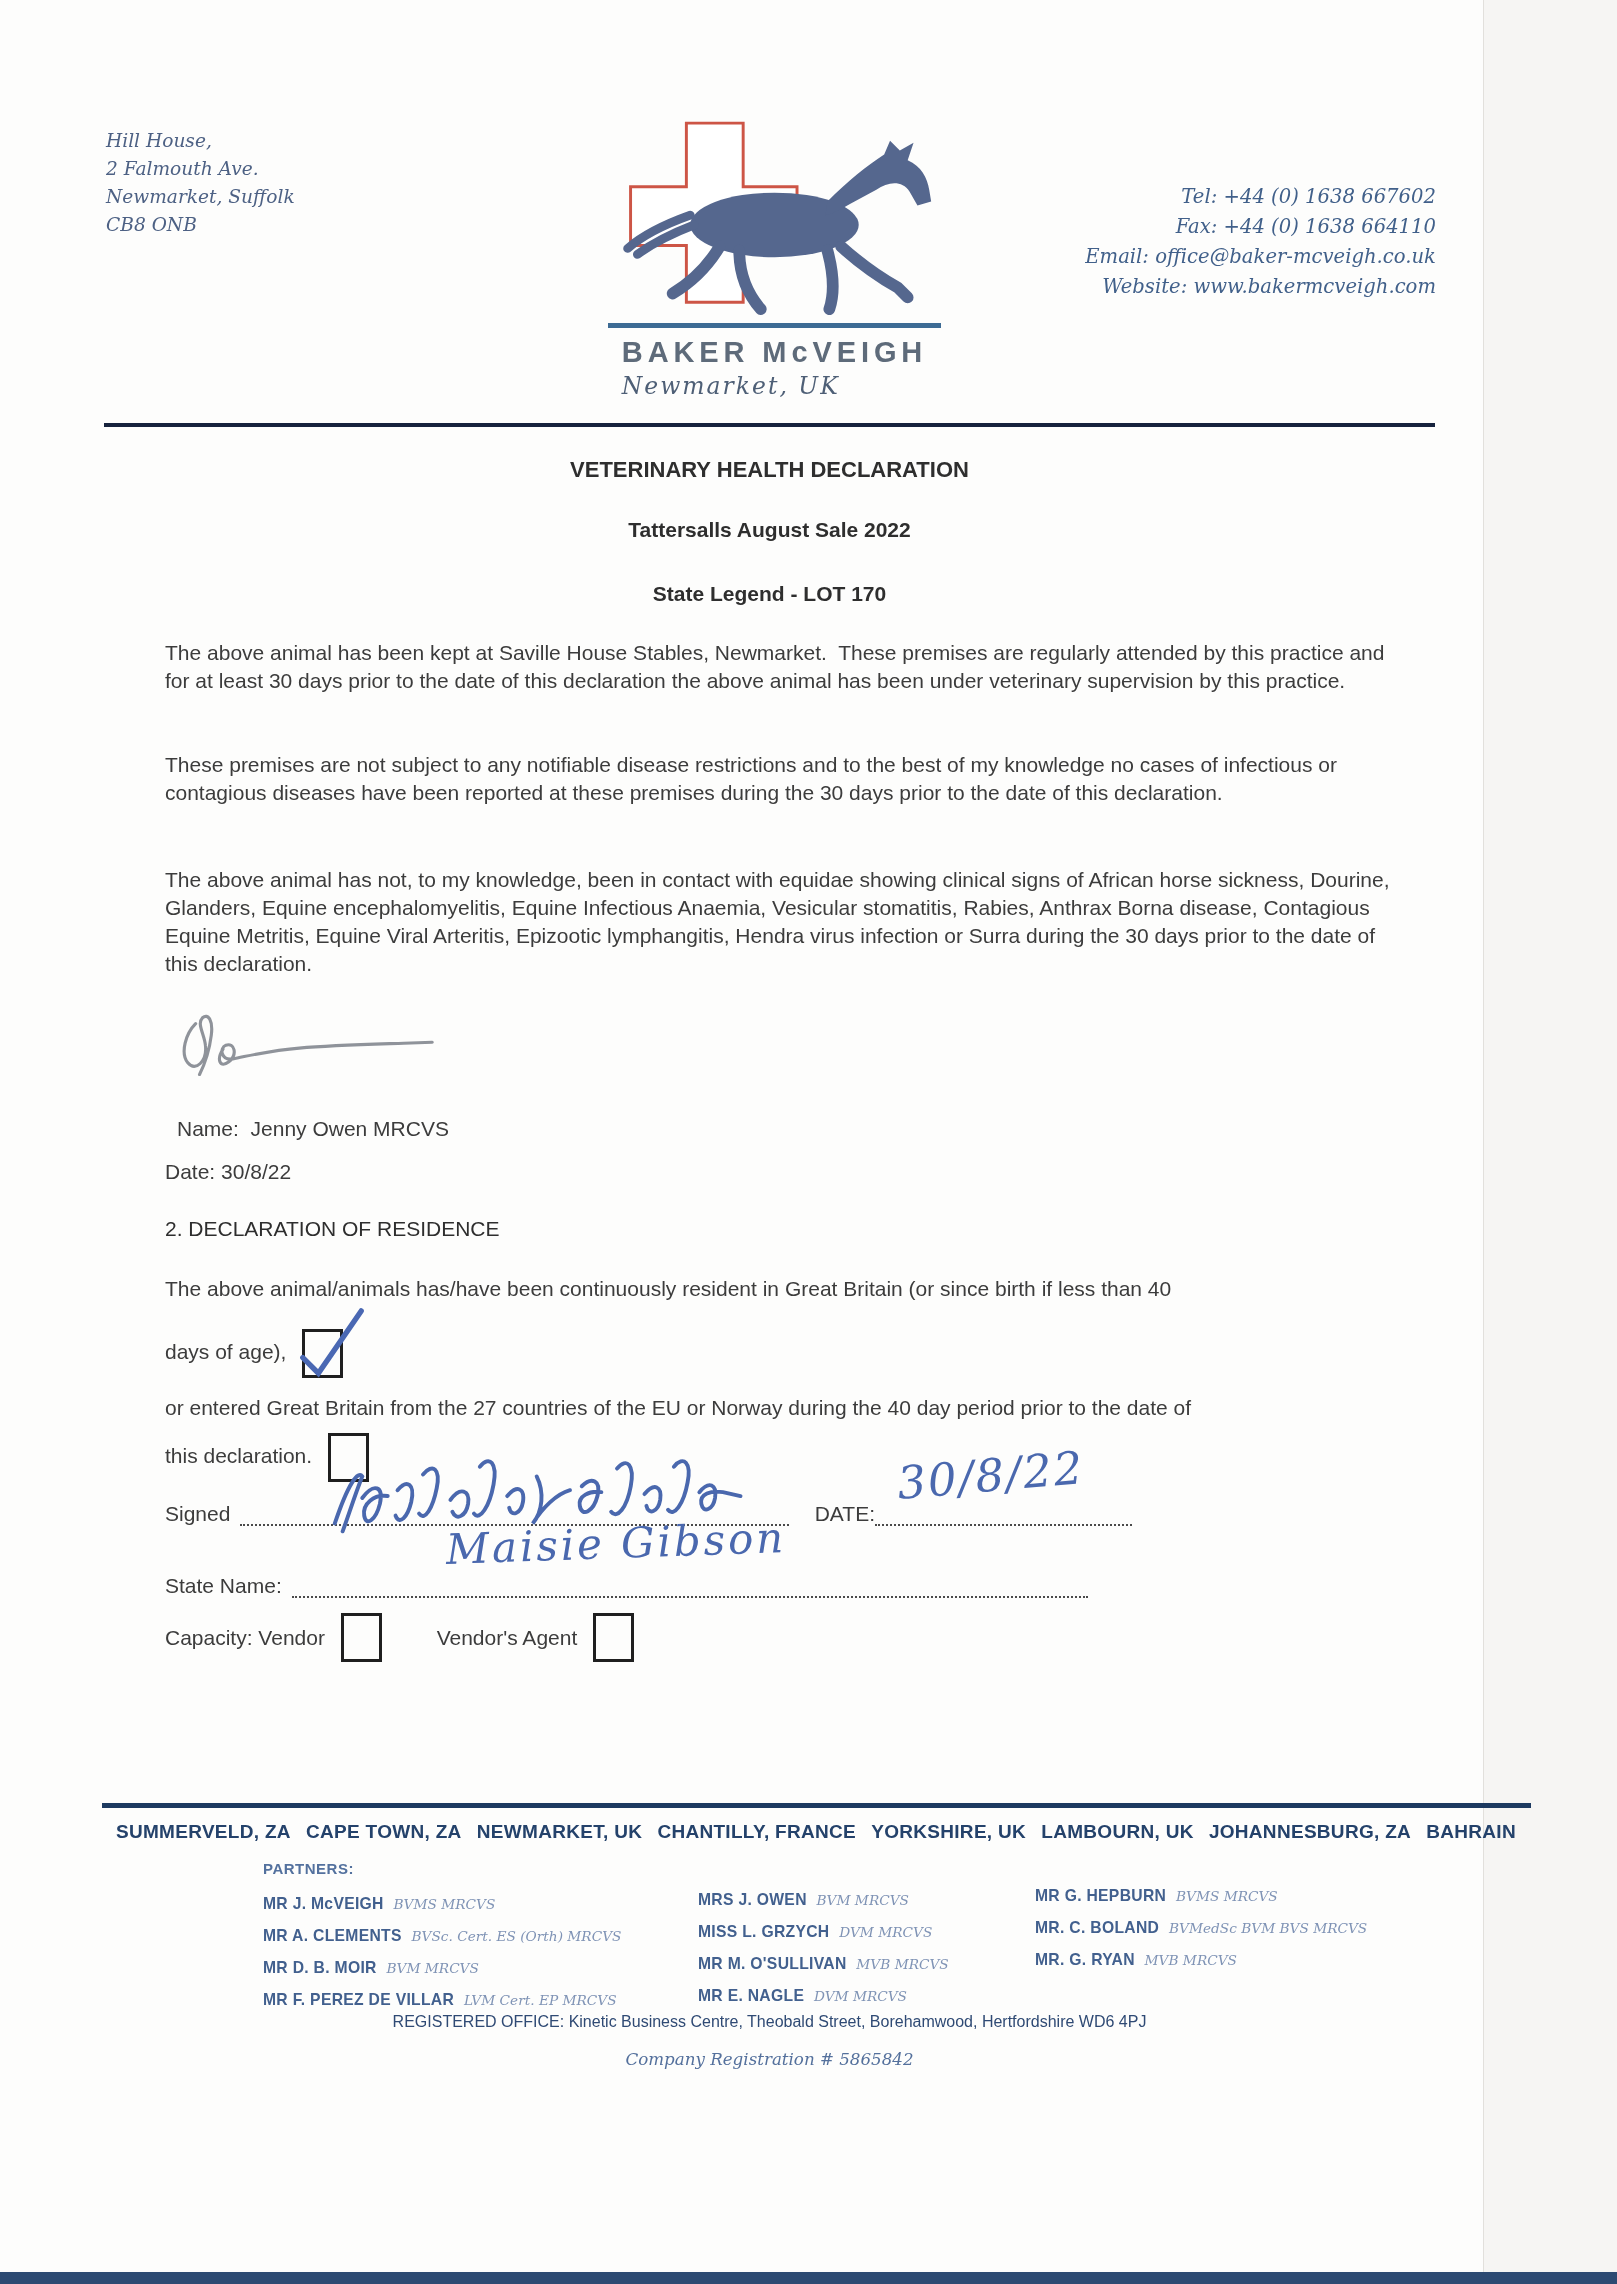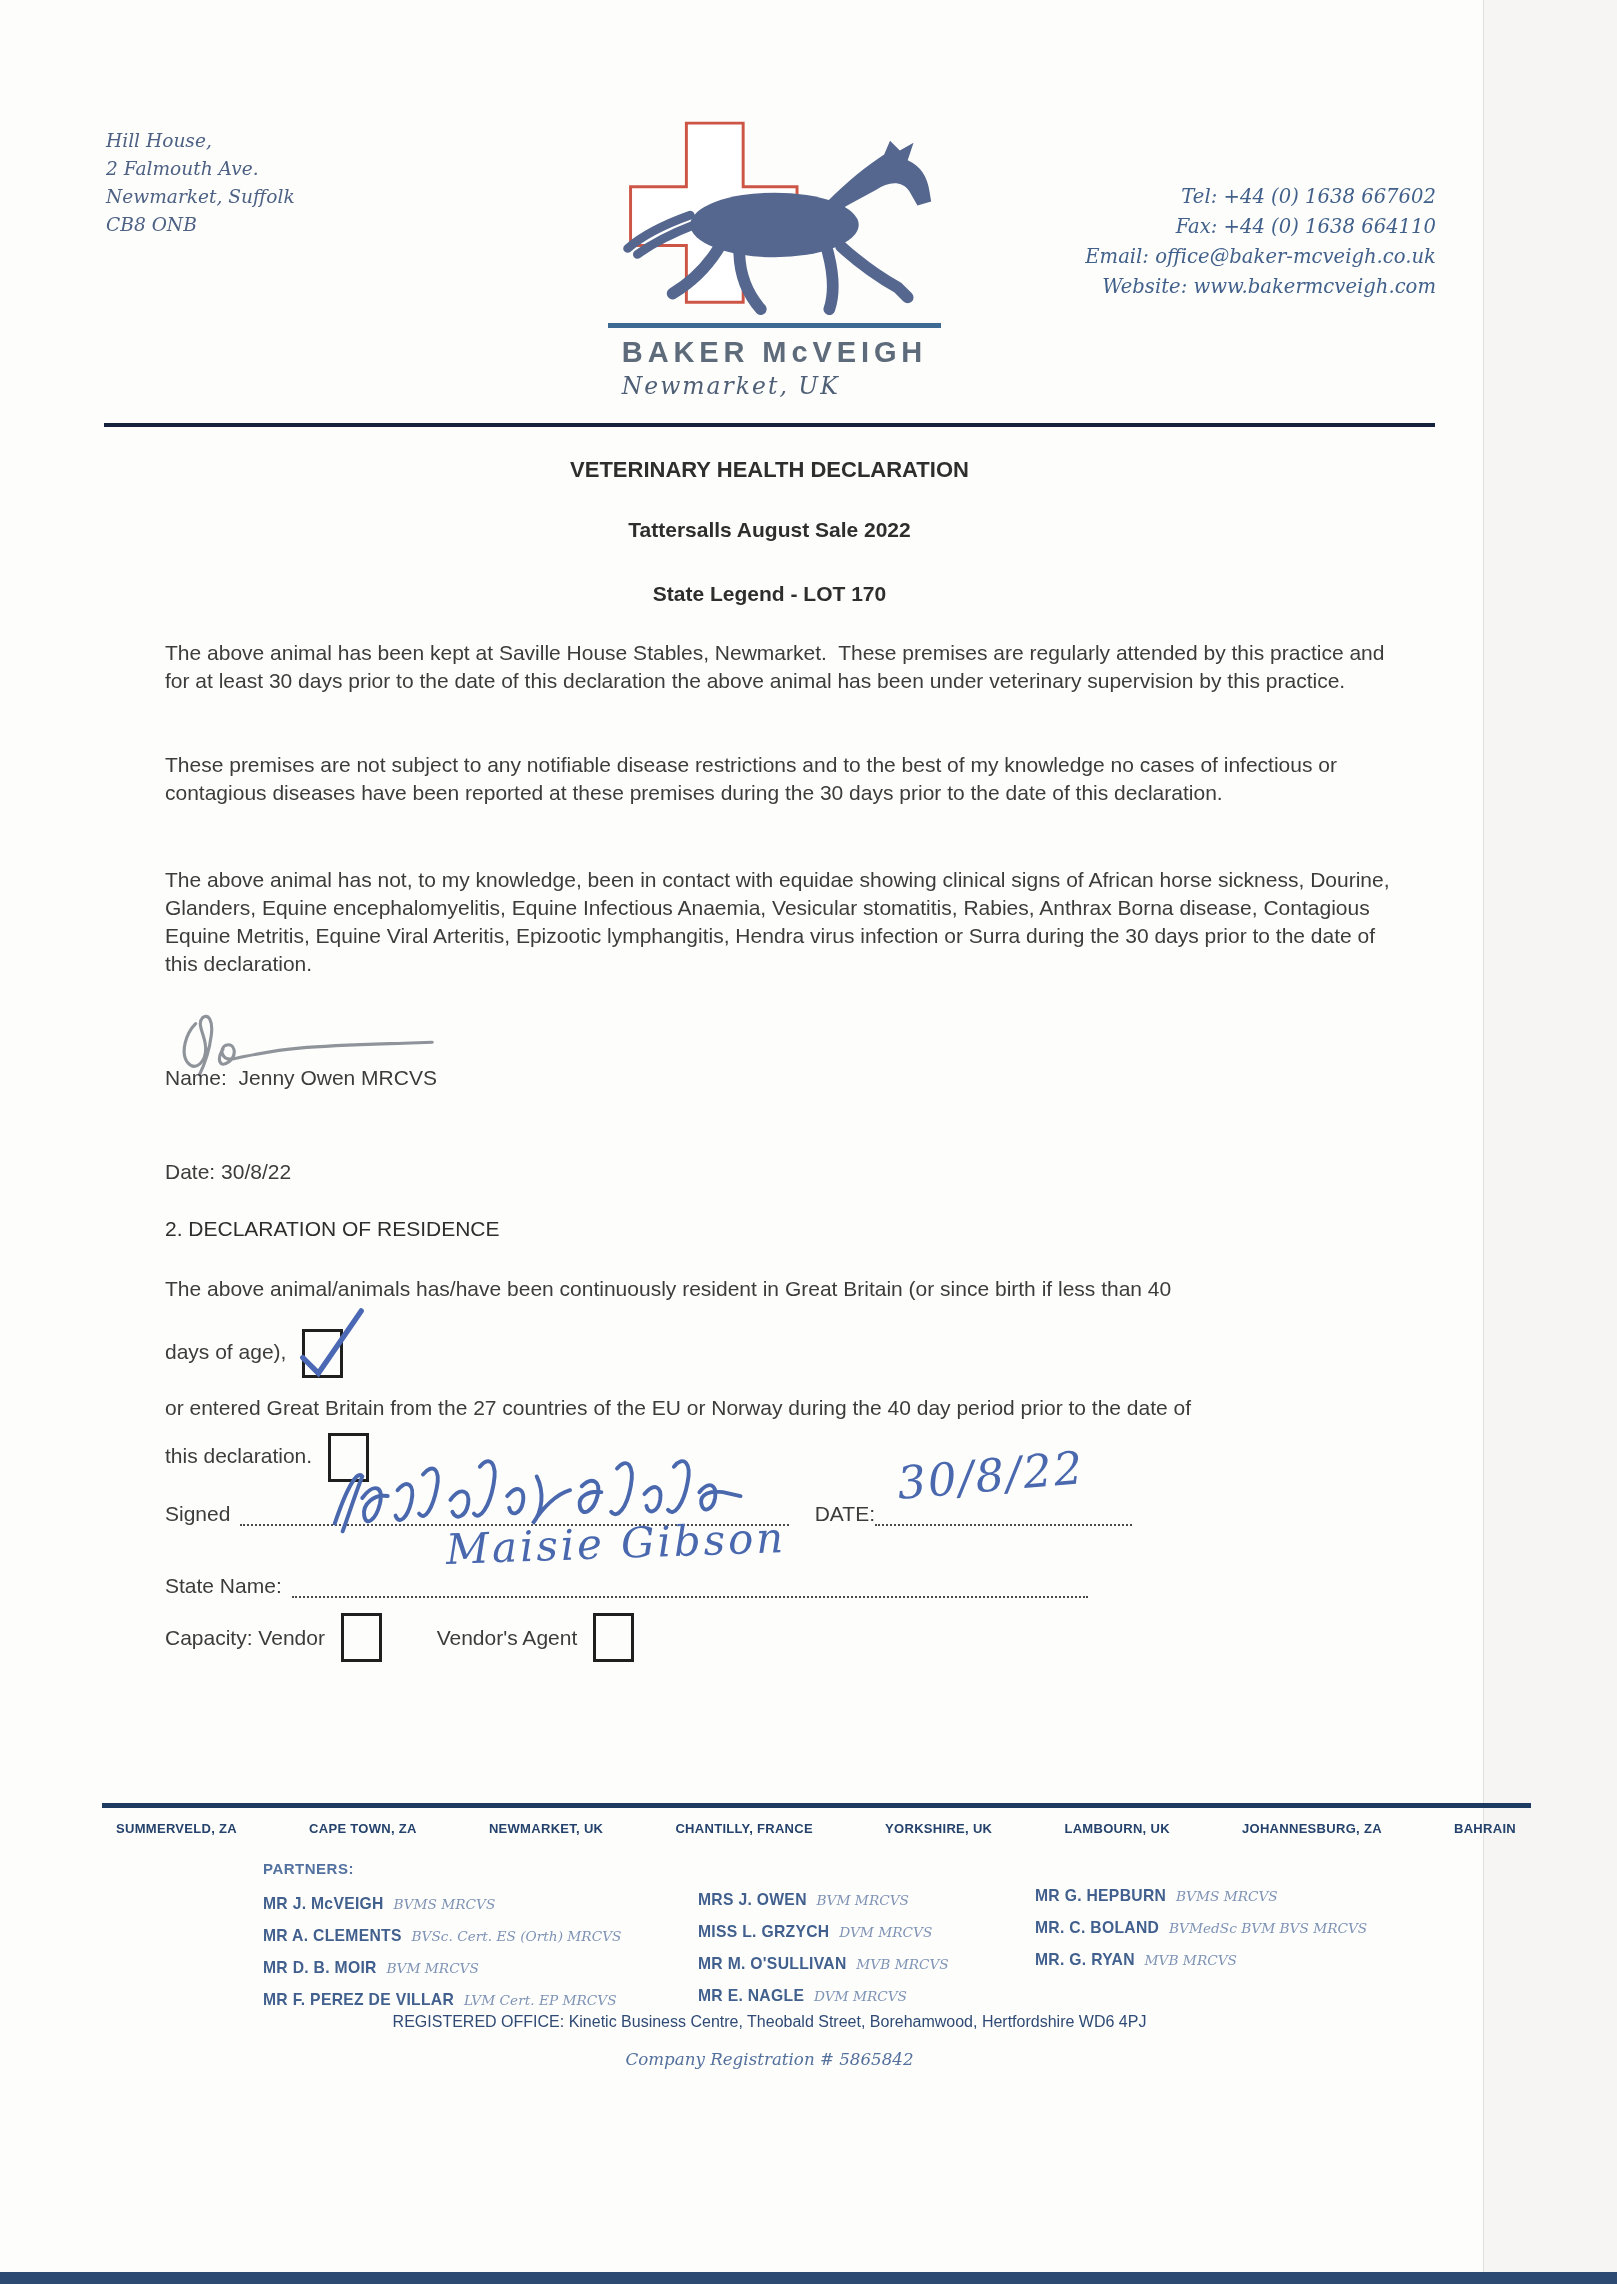--- a/index.html
+++ b/index.html
@@ -56,21 +56,21 @@
   .cap-row{top:1613px;align-items:center;}
   .lbl{flex:none;}
   .hw{font-family:"DejaVu Serif",serif;font-style:italic;color:#4a68ae;}
   .hw-date{left:897px;top:1449px;font-size:45px;transform:rotate(-5deg);letter-spacing:2px;}
   .hw-print{left:446px;top:1519px;font-size:42px;transform:rotate(-2deg);letter-spacing:2.9px;}
   .cap-gap{width:55px;flex:none;}
 
   
   .footer-rule{left:102px;top:1803px;width:1429px;height:4.9px;background:#1d3a60;}
   .locations{left:116px;top:1821px;width:1400px;display:flex;justify-content:space-between;
-    font-size:13px;font-weight:bold;color:#24426b;letter-spacing:0.3px;}
+    font-size:19px;font-weight:bold;color:#24426b;letter-spacing:0.3px;}
   .partners-head{left:263px;top:1860px;font-size:15px;font-weight:bold;color:#53719e;letter-spacing:0.5px;}
   .pcol{line-height:31px;font-size:15.7px;color:#3d5c8c;}
   .pcol .pname{font-weight:bold;color:#42608e;letter-spacing:0.3px;}
   .pcol .pquals{font-family:"DejaVu Serif",serif;font-style:italic;font-size:13.7px;
     color:#7f93b5;margin-left:9.8px;}
   .pc1{left:263px;top:1888px;} .pc2{left:698px;top:1884px;} .pc3{left:1035px;top:1880px;}
   .regoffice{left:105px;top:2013px;width:1329px;text-align:center;font-size:16px;color:#2f4a74;}
   .companyreg{left:105px;top:2049px;width:1329px;text-align:center;font-family:"DejaVu Serif",serif;
     font-style:italic;font-size:16.7px;color:#54709c;}
 </style>
@@ -130,21 +130,21 @@
   <div class="abs para p2 prewrap">These premises are not subject to any notifiable disease restrictions and to the best of my knowledge no cases of infectious or contagious diseases have been reported at these premises during the 30 days prior to the date of this declaration.</div>
   <div class="abs para p3 prewrap">The above animal has not, to my knowledge, been in contact with equidae showing clinical signs of African horse sickness, Dourine, Glanders, Equine encephalomyelitis, Equine Infectious Anaemia, Vesicular stomatitis, Rabies, Anthrax Borna disease, Contagious Equine Metritis, Equine Viral Arteritis, Epizootic lymphangitis, Hendra virus infection or Surra during the 30 days prior to the date of this declaration.</div>
 
   <svg class="abs" style="left:174px;top:1008px;" width="274" height="88" viewBox="0 0 280 90">
     <path d="M22,16 C12,26 6,46 14,56 C22,66 34,54 32,38 C31,27 23,16 29,10
              C35,5 40,13 38,28 C36,44 31,58 26,68
              M50,42 C43,53 47,62 56,55 C65,48 62,35 53,38 C46,41 48,54 60,52
              C76,49 100,43 128,41 C162,38 205,37 235,36 L264,35" fill="none" stroke="#8f939a" stroke-width="3.2" stroke-linecap="round"></path>
   </svg>
 
-  <div class="abs line prewrap" style="top:1066px;">Name:  Jenny Owen MRCVS</div>
+  <div class="abs line prewrap" style="top:1117px;margin-left:12px;">Name:  Jenny Owen MRCVS</div>
   <div class="abs line" style="top:1160px;">Date: 30/8/22</div>
 
   <div class="abs sec-head">2. DECLARATION OF RESIDENCE</div>
 
   <div class="abs line nowrap" style="top:1277px;">The above animal/animals has/have been continuously resident in Great Britain (or since birth if less than 40</div>
   <div class="abs line nowrap" style="top:1329px;">
     <span>days of age),</span><span class="cb checked">
       <svg class="tick" width="74" height="84" viewBox="0 0 76 86">
         <path d="M8,56 L24,72 L68,8" fill="none" stroke="#4a68b3" stroke-width="5.5" stroke-linecap="round"></path>
       </svg>

